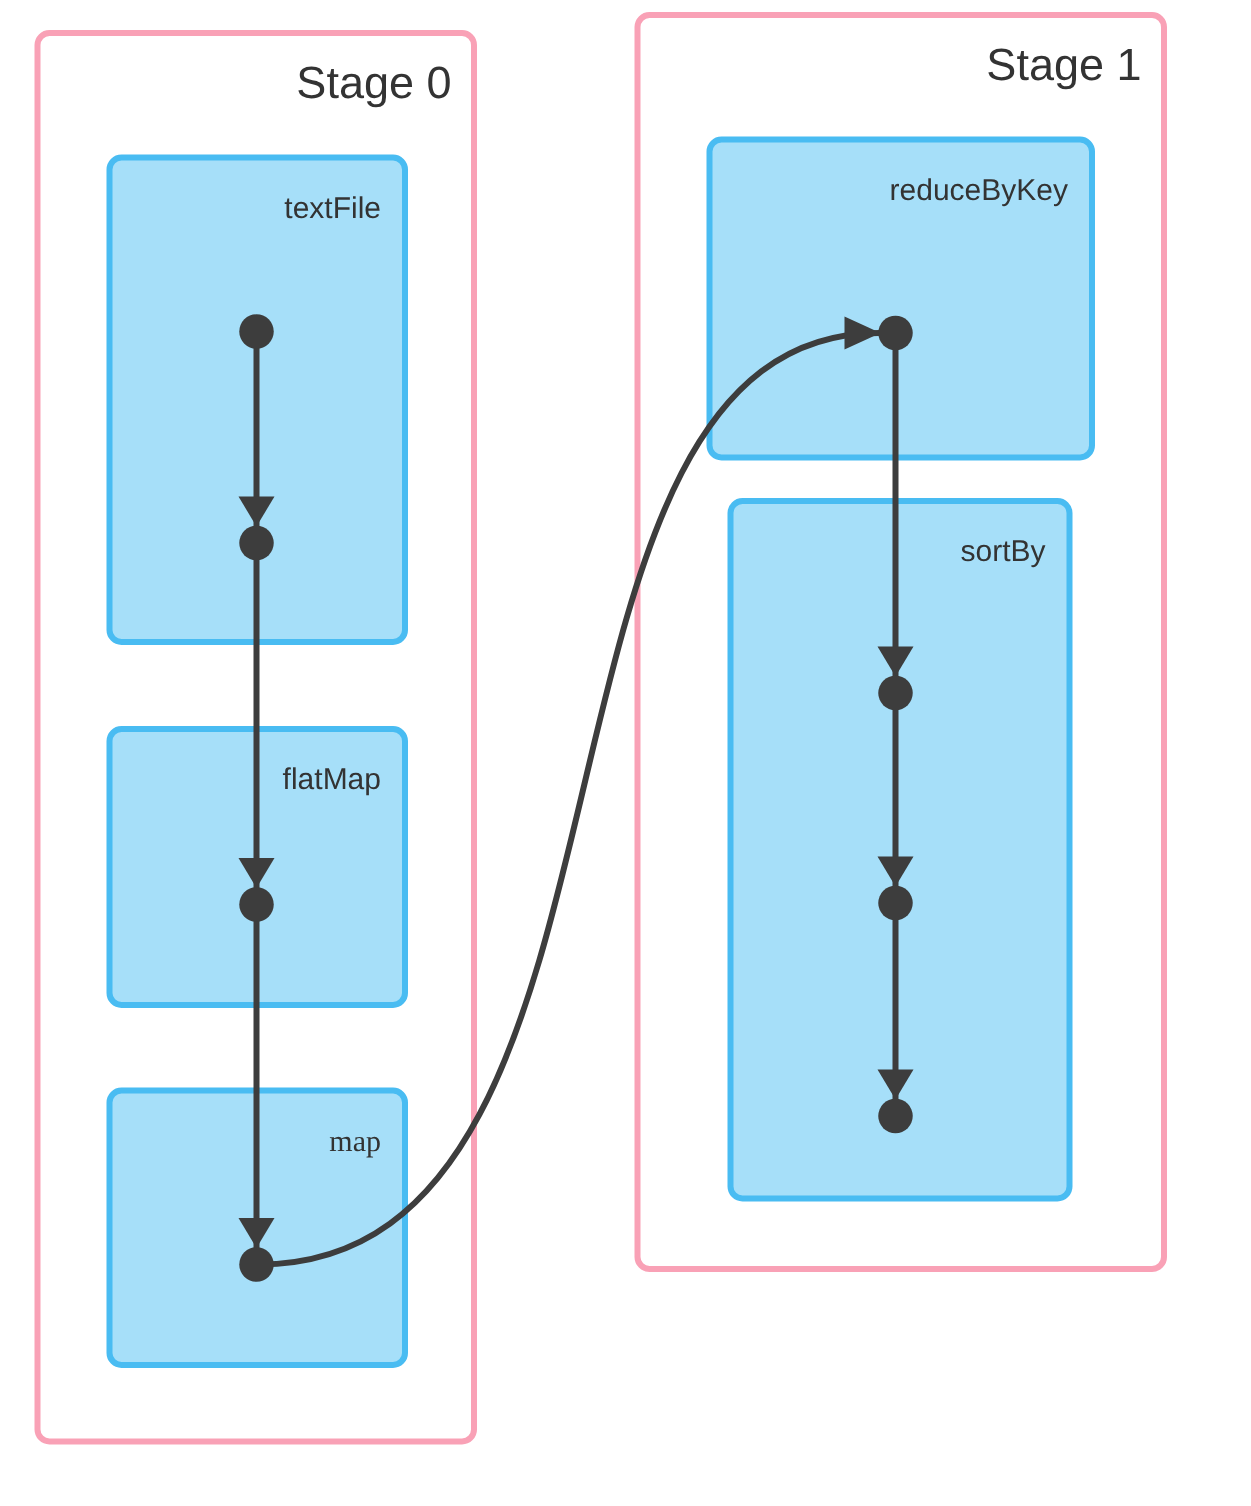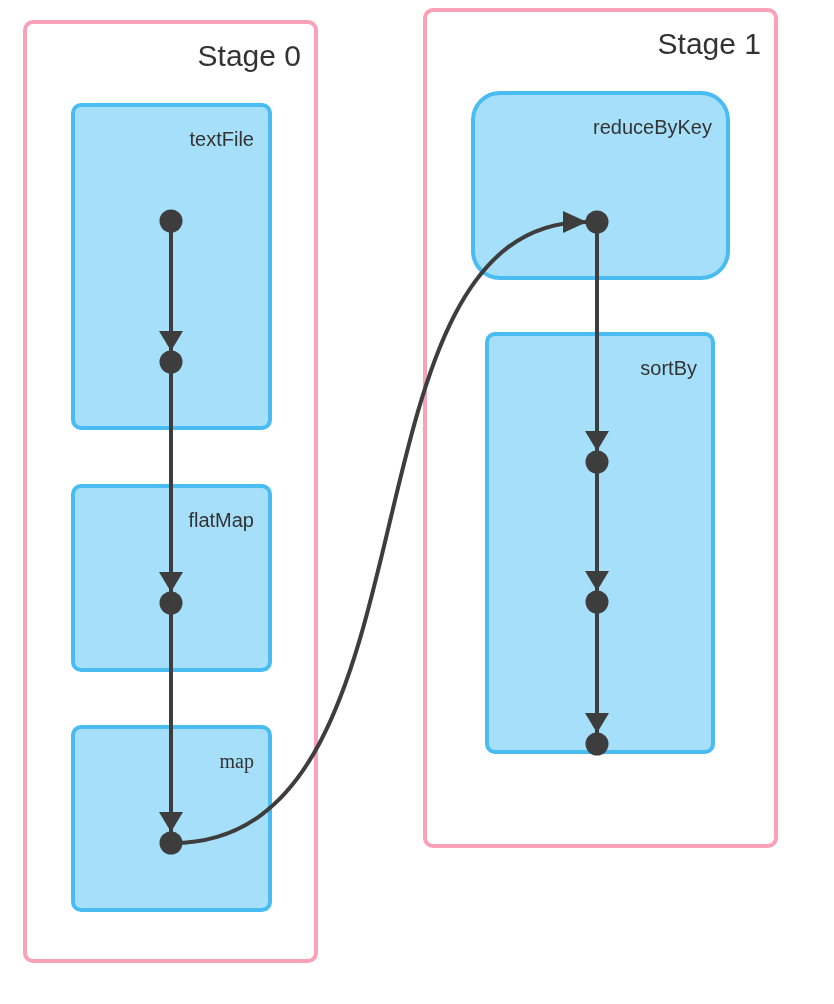--- a/index.html
+++ b/index.html
@@ -72,25 +72,25 @@
     </div>
 
     <div class="op-box" style="left:44px; top:701px; width:201px; height:187px;font-family:Liberation Serif, serif;">
       <div class="op-label">map</div>
     </div>
   </div>
 
   <div class="stage-cluster" style="left:423px; top:8px; width:355px; height:840px;">
     <div class="stage-label">Stage 1</div>
 
-    <div class="op-box" style="left:44px; top:79px; width:259px; height:189px;border-radius:29px;">
+    <div class="op-box" style="left:44px; top:79px; width:259px; height:216px;">
       <div class="op-label">reduceByKey</div>
     </div>
 
-    <div class="op-box" style="left:58px; top:320px; width:230px; height:422px;">
+    <div class="op-box" style="left:58px; top:320px; width:230px; height:469px;">
       <div class="op-label">sortBy</div>
     </div>
   </div>
 
   <svg class="edges-overlay" viewBox="0 0 834 1004">
 
     <path class="edge" d="M171,221 L171,362"></path>
     <path class="edge" d="M171,362 L171,603"></path>
     <path class="edge" d="M171,603 L171,843"></path>
     <path class="edge" d="M171,843 C450,845 330,222 586,222"></path>

